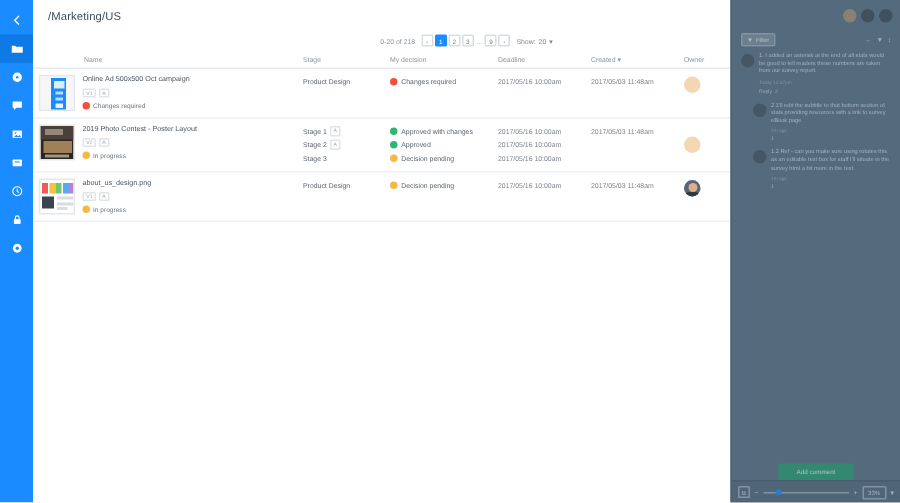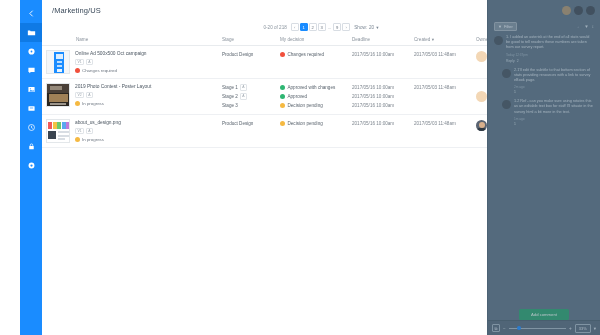--- a/index.html
+++ b/index.html
@@ -2,21 +2,21 @@
 <html><head>
 <meta charset="utf-8">
 <style>
   * { box-sizing: border-box; margin: 0; padding: 0; }
   html, body {
     width: 600px; height: 335px;
     font-family: "Liberation Sans", sans-serif;
     background: #ffffff;
     overflow: hidden;
   }
-  #app { position: relative; width: 600px; height: 335px; display: flex; padding-left: 20px; }
+  #app { position: relative; width: 600px; height: 335px; display: flex; }
 
   
   .sidebar {
     width: 22px; height: 335px;
     background: #1a8cff;
     display: flex; flex-direction: column;
     align-items: center;
     padding-top: 4px;
     flex: 0 0 22px;
   }

